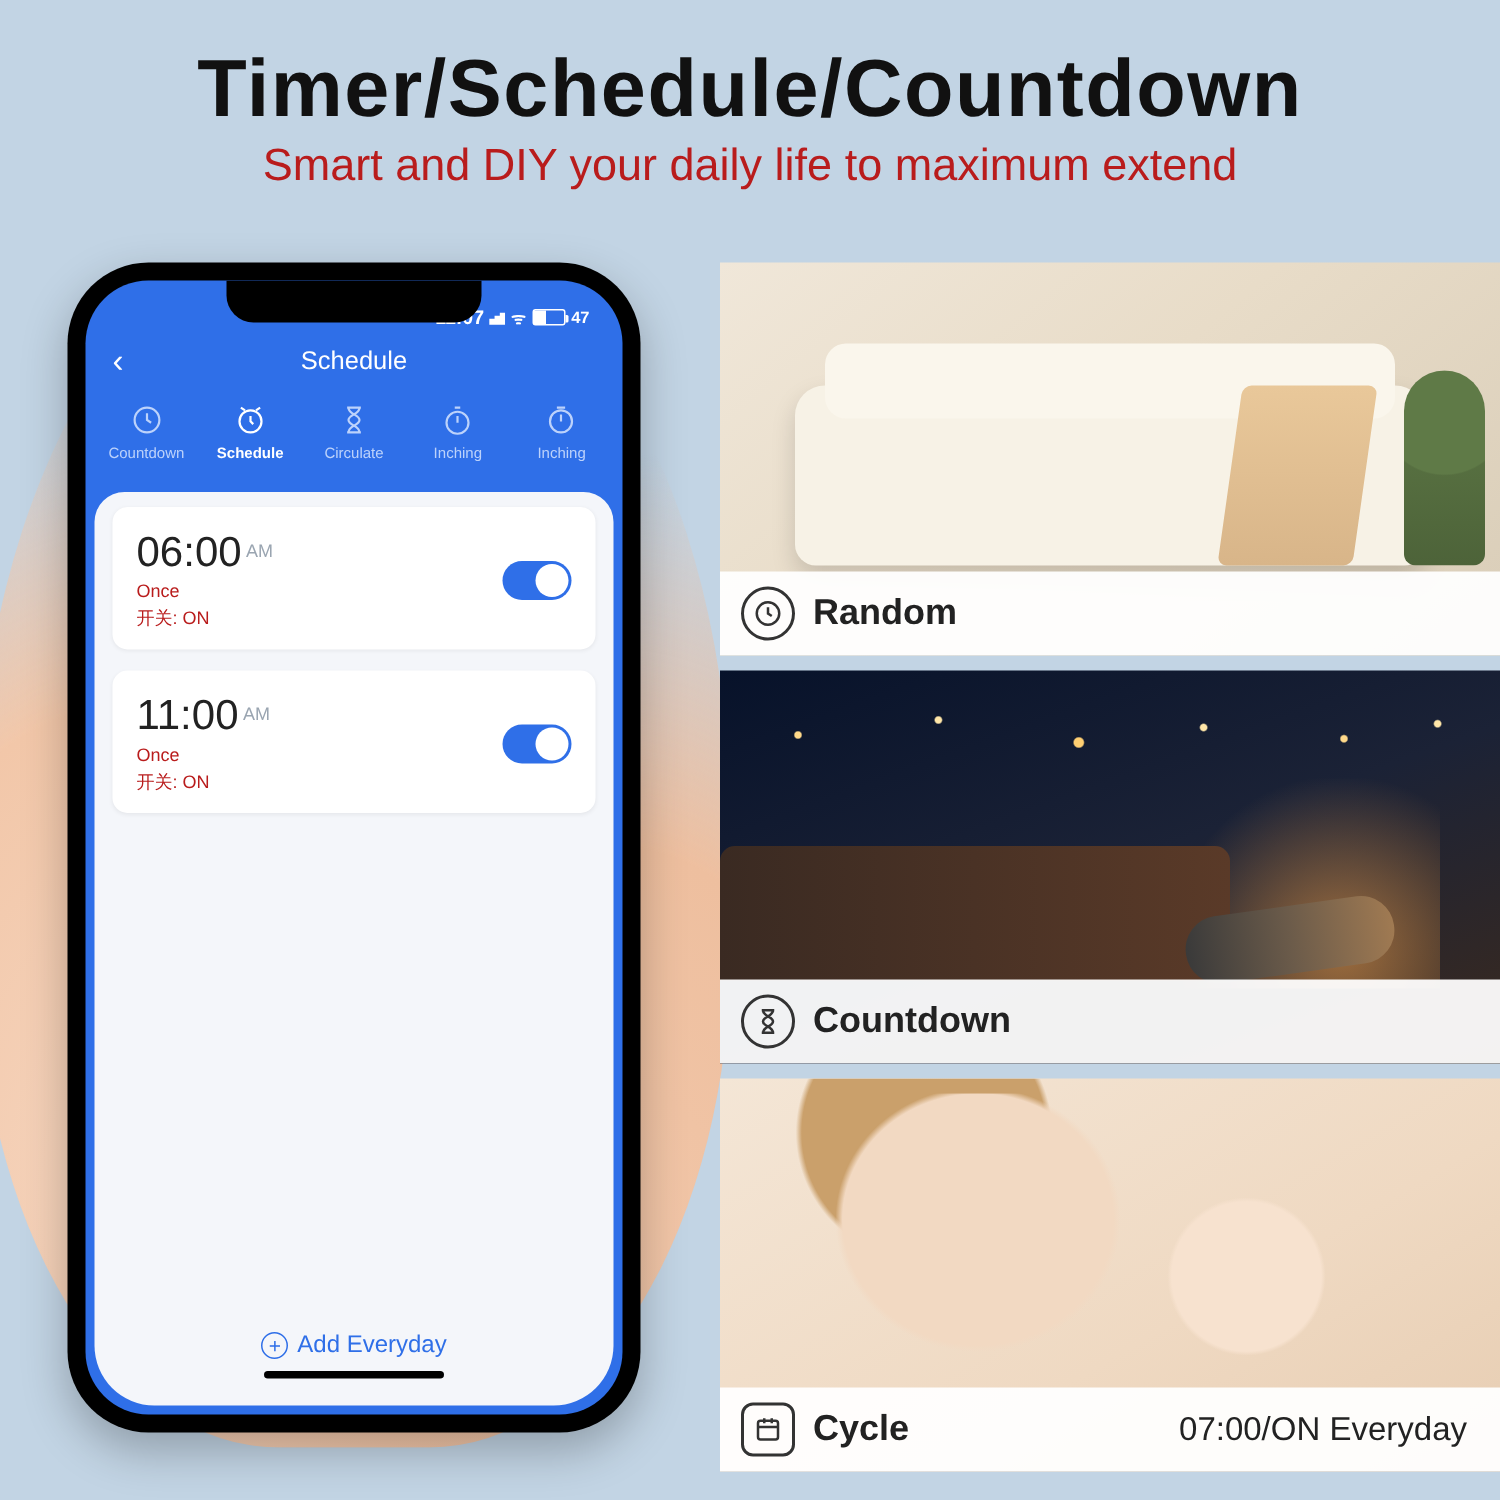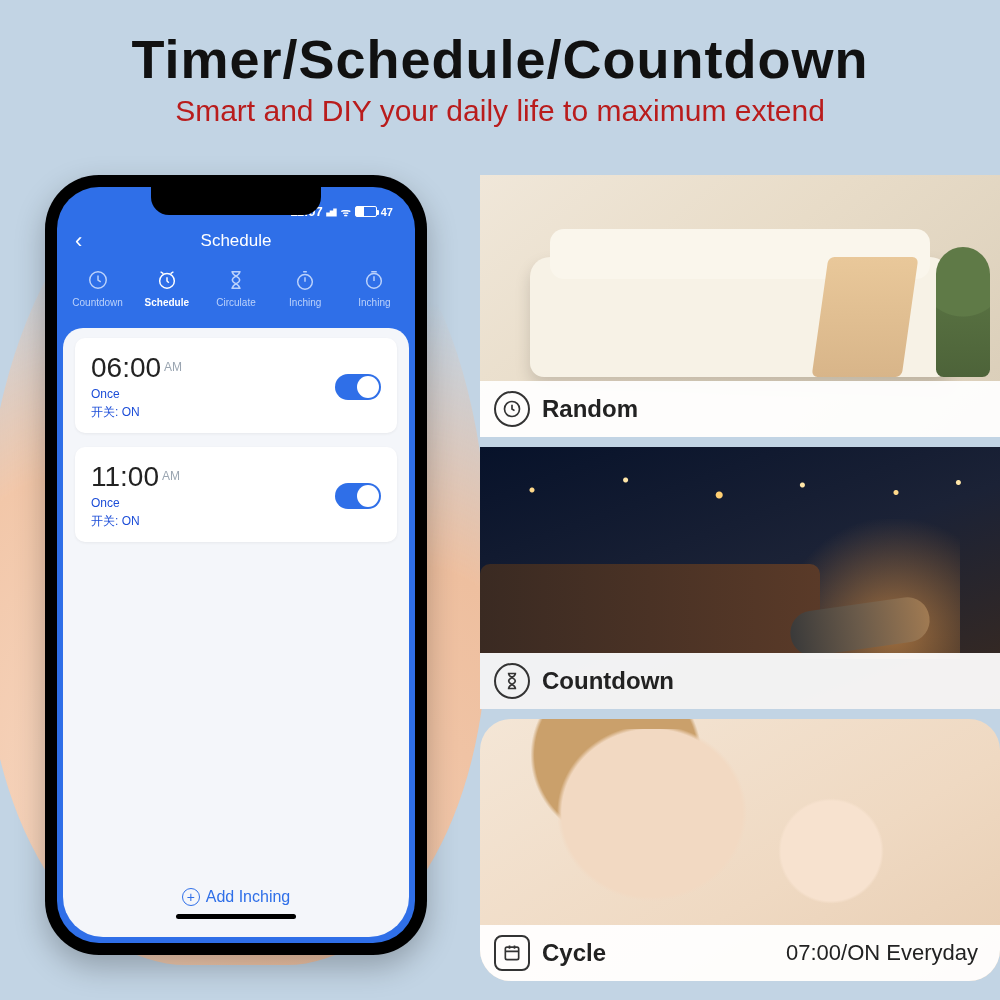--- a/index.html
+++ b/index.html
@@ -95,38 +95,38 @@
     margin: 4px 6px 6px 6px; padding:10px 12px 14px 12px;
     display:flex; flex-direction:column;
   }
   .item {
     background:#fff; border-radius:10px; padding:14px 16px 12px 16px;
     margin-bottom:14px; display:flex; align-items:center; justify-content:space-between;
     box-shadow:0 1px 3px rgba(0,0,0,.06);
   }
   .item .time{ font-size:28px; color:#222; font-weight:400;}
   .item .ampm{ font-size:12px; color:#9aa5b1; margin-left:3px; vertical-align:super;}
-  .item .sub{ font-size:12px; color:#1d4ed8; margin-top:3px;}
+  .item .sub{ font-size:12px; color:#b91c1c; margin-top:3px;}
   .toggle{ width:46px; height:26px; background:#2f6fe8; border-radius:13px; position:relative;}
   .toggle::after{content:"";position:absolute; right:2px; top:2px; width:22px; height:22px; background:#fff; border-radius:50%;}
 
   .add { margin-top:auto; text-align:center; color:#2f6fe8; font-size:16px; font-weight:500; padding:10px 0 6px 0; display:flex; align-items:center; justify-content:center; gap:6px;}
   .add .plus{ width:18px;height:18px;border:1.6px solid #2f6fe8;border-radius:50%;display:flex;align-items:center;justify-content:center;font-size:14px;line-height:1;}
 
   .home-ind { width:120px;height:5px;background:#000;border-radius:3px;margin:2px auto 4px auto;}
 
   
   .rcol {
     position:absolute; right:0; top:175px; width:520px;
     display:flex; flex-direction:column; gap:10px;
   }
   .rcard { position:relative; height:262px; overflow:hidden;}
   .rcard.room1 { background:linear-gradient(140deg,#f0e7d9 0%,#e8dcc8 45%,#d9cdb8 100%);}
   .rcard.room2 { background:linear-gradient(160deg,#07122a 0%,#1b2236 50%,#3b2a1e 100%);}
-  .rcard.room3 { background:linear-gradient(150deg,#f4e6d6 0%,#efd9c2 60%,#e7cdb2 100%);border-radius:31px;}
+  .rcard.room3 { background:linear-gradient(150deg,#f4e6d6 0%,#efd9c2 60%,#e7cdb2 100%);}
 
   
   .sofa{position:absolute;bottom:60px;left:50px;width:420px;height:120px;background:#f7f2e6;border-radius:20px 20px 14px 14px;box-shadow:0 8px 16px rgba(0,0,0,.15);}
   .sofa::before{content:"";position:absolute;top:-28px;left:20px;width:380px;height:50px;background:#faf6ec;border-radius:14px;}
   .throw{position:absolute;bottom:60px;right:90px;width:90px;height:120px;background:linear-gradient(180deg,#e9c89a,#d8b589);transform:skewX(-8deg);border-radius:6px;}
   .plant{position:absolute;bottom:60px;right:10px;width:54px;height:130px;background:radial-gradient(circle at 50% 20%,#5f7a47 0 40%,transparent 41%),linear-gradient(#5f7a47,#4d6339);border-radius:28px 28px 8px 8px;}
 
   
   .lights{position:absolute;top:18px;left:0;right:0;height:50px;background:
     radial-gradient(circle at 10% 50%,#ffd98a 0 2px,transparent 3px),
@@ -247,21 +247,21 @@
           <div>
             <div><span class="time">11:00</span><span class="ampm">AM</span></div>
             <div class="sub">Once</div>
             <div class="sub">开关: ON</div>
           </div>
           <div class="toggle"></div>
         </div>
 
         <div class="add">
           <span class="plus">+</span>
-          <span>Add Inching</span>
+          <span>Add Everyday</span>
         </div>
         <div class="home-ind"></div>
       </div>
     </div>
   </div>
 </div>
 
 <div class="rcol">
 
   <div class="rcard room1">

